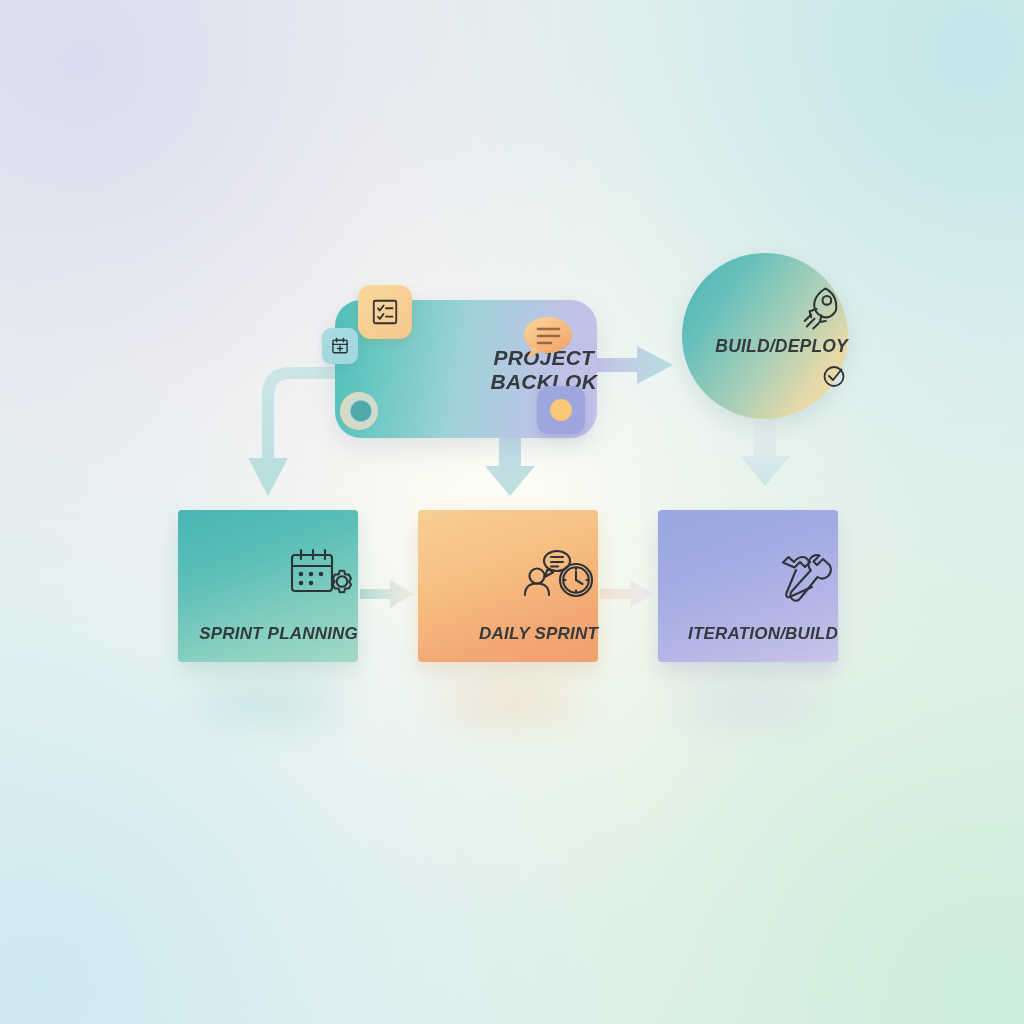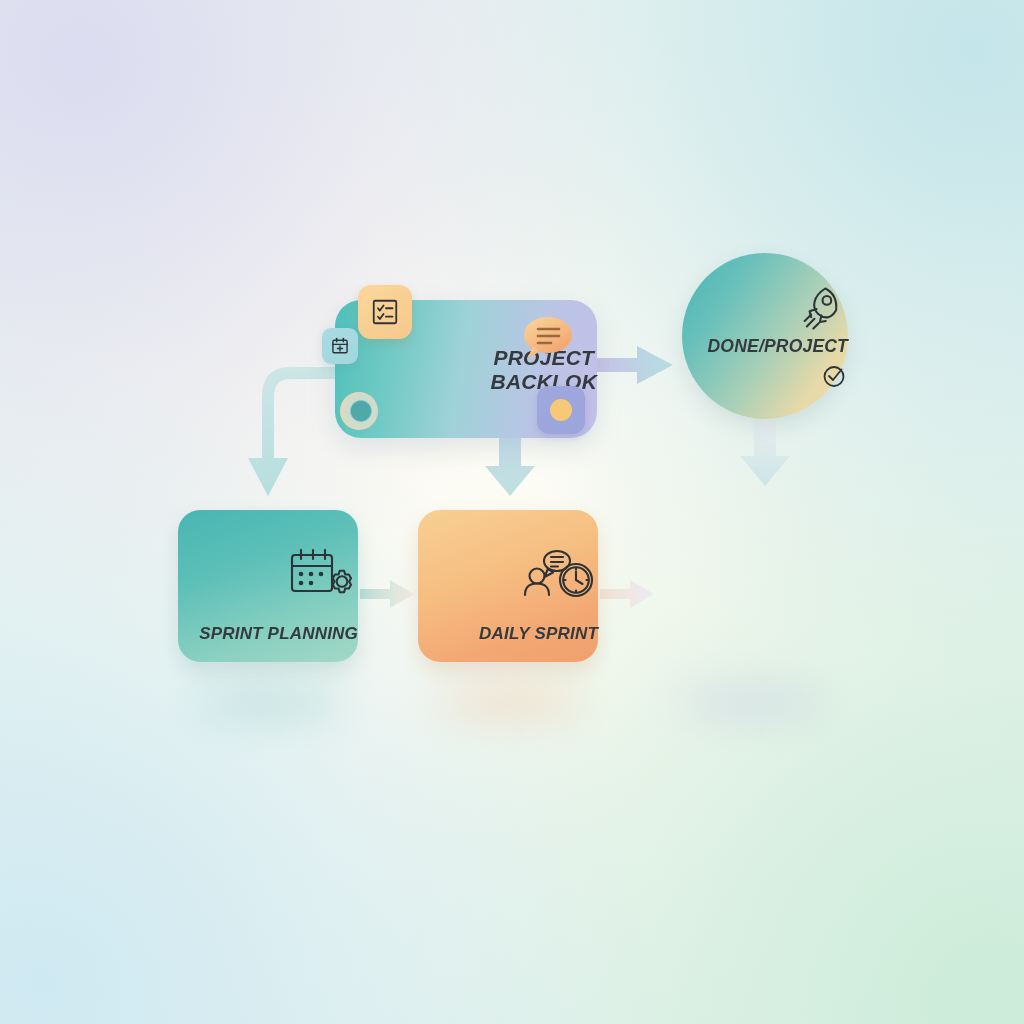--- a/index.html
+++ b/index.html
@@ -51,21 +51,21 @@
     position: absolute;
     box-sizing: border-box;
     display: flex;
     flex-direction: column;
     align-items: flex-end;
     justify-content: center;
     font-style: italic;
   }
 
   .node-card {
-    border-radius: 22px;
+    border-radius: 4px;
   }
 
   .node-label {
     font-weight: bold;
     color: #353a3f;
     text-align: center;
     letter-spacing: 0.2px;
     line-height: 1.16;
     white-space: pre-line;
   }
@@ -300,21 +300,21 @@
   <div class="node" id="node-deploy">
     <svg class="node-icon" width="52" height="52" viewBox="0 0 48 48" fill="none" stroke="#2e3338" stroke-width="1.9" stroke-linecap="round" stroke-linejoin="round">
       <path d="M20.5,29.5 C14,23 16,13 27,6 C34,9.5 38,16.5 37,26 C33,33 27,35 20.5,29.5 Z"></path>
       <circle cx="28.5" cy="17" r="4"></circle>
       <path d="M19,25 L12.5,27 L14,32.5"></path>
       <path d="M23.5,31 L22,37 L27.5,36"></path>
       <line x1="8" y1="36" x2="14" y2="30"></line>
       <line x1="10" y1="41" x2="17" y2="34"></line>
       <line x1="16" y1="43" x2="21" y2="38"></line>
     </svg>
-    <div class="node-label">DONE/PROJECT</div>
+    <div class="node-label">BUILD/DEPLOY</div>
     <svg class="node-icon" width="28" height="28" viewBox="0 0 28 28" fill="none" stroke="#2e3338" stroke-width="1.8" stroke-linecap="round" stroke-linejoin="round">
       <circle cx="14" cy="14.5" r="9.5"></circle>
       <polyline points="9,14 13,18 21.5,7.5"></polyline>
     </svg>
   </div>
 
   <div class="node node-card bottom-card" id="node-sprint">
     <svg class="node-icon" width="72" height="64" viewBox="0 0 72 64" fill="none" stroke="#2e3338" stroke-width="2.1" stroke-linecap="round" stroke-linejoin="round">
       <rect x="6" y="9" width="40" height="36" rx="3"></rect>
       <line x1="6" y1="20" x2="46" y2="20"></line>
@@ -346,14 +346,22 @@
       <line x1="56" y1="34" x2="56" y2="25.5"></line>
       <line x1="56" y1="34" x2="62.5" y2="38"></line>
       <line x1="56" y1="21.5" x2="56" y2="23.5"></line>
       <line x1="68.5" y1="34" x2="66.5" y2="34"></line>
       <line x1="56" y1="46.5" x2="56" y2="44.5"></line>
       <line x1="43.5" y1="34" x2="45.5" y2="34"></line>
     </svg>
     <div class="node-label">DAILY SPRINT</div>
   </div>
 
+  <div class="node node-card bottom-card" id="node-build">
+    <svg class="node-icon" width="68" height="64" viewBox="0 0 64 64" fill="none" stroke="#2e3338" stroke-width="2.1" stroke-linecap="round" stroke-linejoin="round">
+      <path d="M11,16.5 L16.5,11 L22,16 C24.5,12.5 29,10 33.5,11.5 L38,16 L33,21 L28,16 L22.5,21.5 Z"></path>
+      <path d="M24,24 L14.5,47 C13.5,49.5 15,52 17.5,51 L40,41"></path>
+      <path d="M51,13 L45,19 L41.5,15.5 L47.5,9.5 C43,8 38.5,10.5 37,15 C35.8,18.8 36.8,22 38.8,24.3 L20,45 C17.5,47.8 18,51.5 20.5,53.5 C23,55.5 26.5,55 28.5,52 L45.5,31 C48.5,33 52.5,33 55.5,30.5 C58.8,27.8 59.5,23.5 58,19.5 Z"></path>
+    </svg>
+    <div class="node-label">ITERATION/BUILD</div>
+  </div>
 
 </div>
 
 </body></html>

